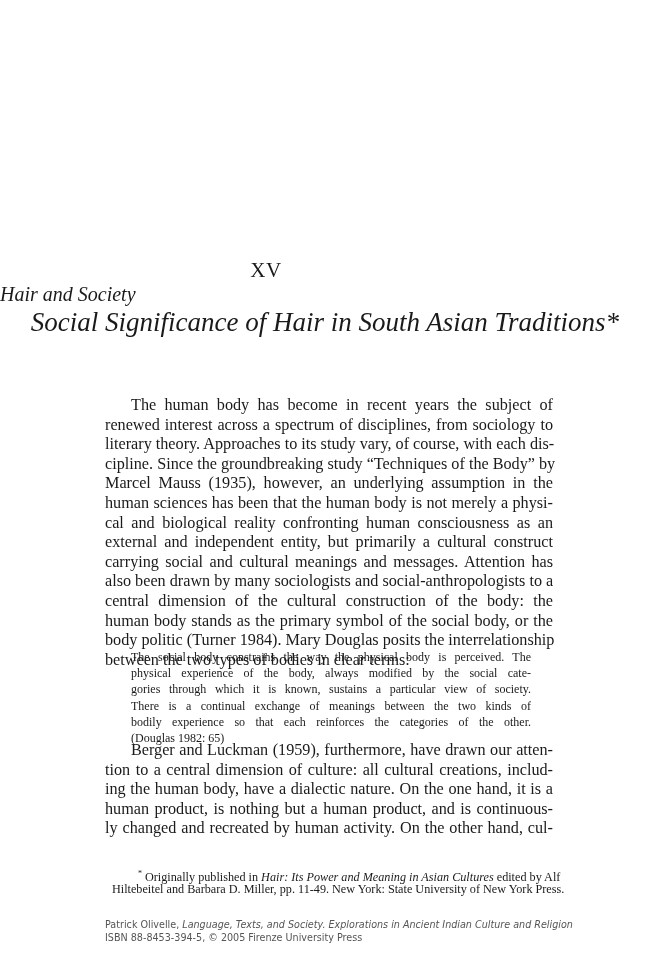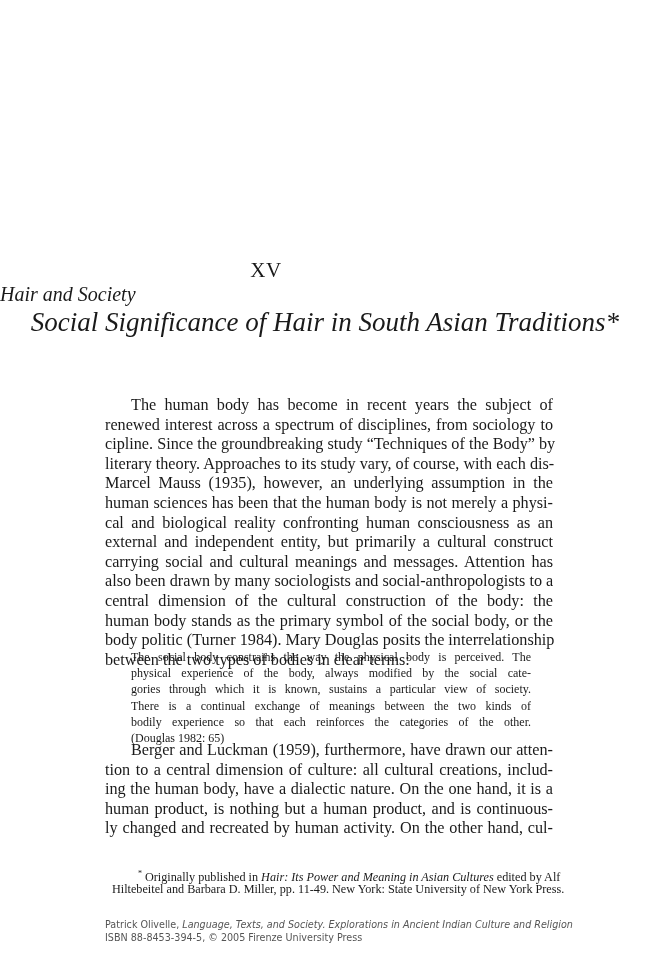--- a/index.html
+++ b/index.html
@@ -117,22 +117,22 @@
 </head>
 <body>
 
 <div class="chapter-number">XV</div>
 <div class="chapter-title">Hair and Society</div>
 <div class="chapter-subtitle">Social Significance of Hair in South Asian Traditions*</div>
 
 <div class="body-block para-1">
   <span class="line indent">The human body has become in recent years the subject of</span>
   <span class="line">renewed interest across a spectrum of disciplines, from sociology to</span>
+  <span class="line">literary theory. Approaches to its study vary, of course, with each dis-</span>
   <span class="line">cipline. Since the groundbreaking study “Techniques of the Body” by</span>
-  <span class="line">literary theory. Approaches to its study vary, of course, with each dis-</span>
   <span class="line">Marcel Mauss (1935), however, an underlying assumption in the</span>
   <span class="line">human sciences has been that the human body is not merely a physi-</span>
   <span class="line">cal and biological reality confronting human consciousness as an</span>
   <span class="line">external and independent entity, but primarily a cultural construct</span>
   <span class="line">carrying social and cultural meanings and messages. Attention has</span>
   <span class="line">also been drawn by many sociologists and social-anthropologists to a</span>
   <span class="line">central dimension of the cultural construction of the body: the</span>
   <span class="line">human body stands as the primary symbol of the social body, or the</span>
   <span class="line">body politic (Turner 1984). Mary Douglas posits the interrelationship</span>
   <span class="line last">between the two types of bodies in clear terms:</span>

